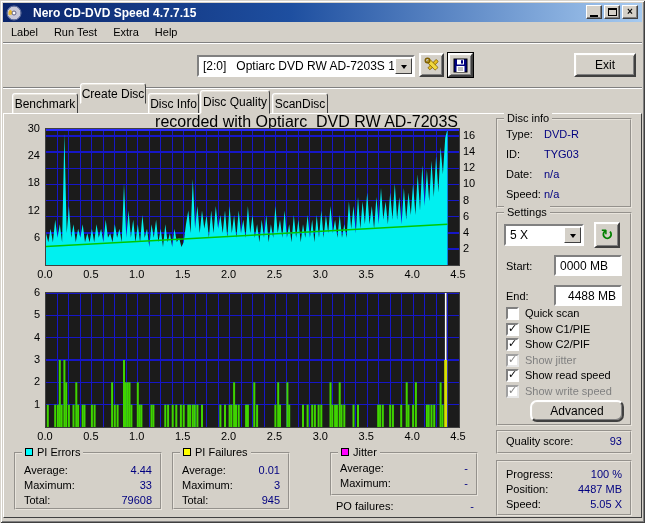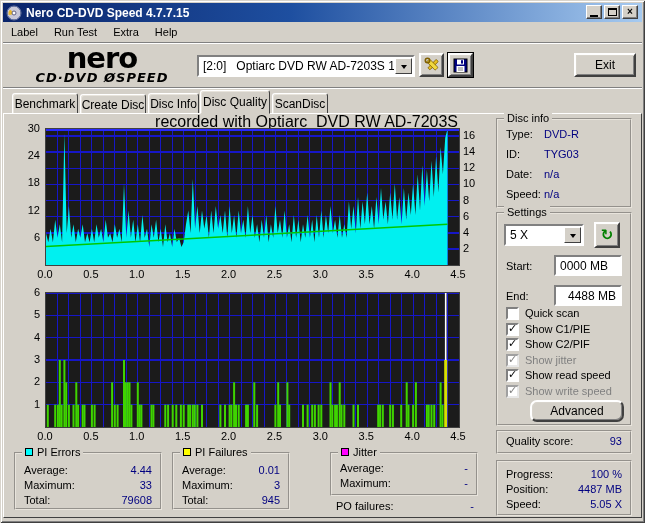--- a/index.html
+++ b/index.html
@@ -5,21 +5,21 @@
   html,body{margin:0;padding:0;background:#808080;}
   *{box-sizing:border-box;}
   .win{
     position:relative;width:645px;height:523px;background:#D4D0C8;overflow:hidden;
     font-family:"Liberation Sans","DejaVu Sans",sans-serif;font-size:11px;color:#000;
     box-shadow:inset 1px 1px 0 #d8d4cc, inset -1px -1px 0 #404040, inset 2px 2px 0 #fff, inset -2px -2px 0 #808080;
   }
   .abs{position:absolute;}
   
   .titlebar{left:3px;top:3px;width:639px;height:19px;background:linear-gradient(90deg,#0A246A,#1E4FA0 45%,#A6CAF0);display:flex;align-items:center;}
-  .titletext{color:#fff;font-weight:bold;font-size:12px;margin-left:4px;white-space:pre;}
+  .titletext{color:#fff;font-weight:bold;font-size:12px;margin-left:11px;white-space:pre;}
   .appicon{width:16px;height:16px;margin-left:3px;flex:0 0 auto;}
   .winbtn{width:16px;height:14px;background:#D4D0C8;border:1px solid;border-color:#fff #404040 #404040 #fff;box-shadow:inset -1px -1px 0 #808080;display:flex;align-items:center;justify-content:center;font-size:10px;font-weight:bold;line-height:10px;}
   .winbtns{position:absolute;right:4px;top:2px;display:flex;gap:2px;}
   .minglyph{width:8px;height:2px;background:#000;margin-top:7px;}
   .maxglyph{width:9px;height:8px;border:1px solid #000;border-top:2px solid #000;}
   
   .menubar{left:3px;top:22px;width:639px;height:20px;display:flex;align-items:center;background:#D4D0C8;}
   .menuitem{padding:2px 8px;}
   .hr{height:2px;border-top:1px solid #808080;border-bottom:1px solid #fff;}
   
@@ -85,24 +85,20 @@
   </div>
 
   <div class="abs menubar">
     <span class="menuitem">Label</span>
     <span class="menuitem">Run Test</span>
     <span class="menuitem">Extra</span>
     <span class="menuitem">Help</span>
   </div>
   <div class="abs hr" style="left:3px;top:42px;width:639px;"></div>
 
-  <div class="abs logo">
-    <div class="logo1">nero</div>
-    <div class="logo2">CD·DVD ØSPEED</div>
-  </div>
   <div class="abs combo" style="left:197px;top:55px;width:218px;height:22px;">
     <span class="txt" style="font-size:12px;">[2:0]   Optiarc DVD RW AD-7203S 1.04</span>
     <div class="combobtn">
         <div class="arr"></div>
       </div>
   </div>
   <div class="abs btn" style="left:419px;top:53px;width:25px;height:24px;">
     <svg width="16" height="16" viewBox="0 0 16 16">
       <rect x="7" y="1" width="3" height="12" rx="1" transform="rotate(45 8 8)" fill="#E8C020" stroke="#806000" stroke-width="0.8"></rect>
       <rect x="6.5" y="2" width="4" height="12" rx="1" transform="rotate(-45 8 8)" fill="#F0D840" stroke="#806000" stroke-width="0.8"></rect>
@@ -120,21 +116,21 @@
     </svg>
   </div>
   <div class="abs btn" style="left:574px;top:53px;width:62px;height:24px;">
     <span>Exit</span>
   </div>
   <div class="abs hr" style="left:3px;top:87px;width:639px;"></div>
 
   <div class="abs tab" style="left:12px;top:93px;width:66px;height:21px;">
       <span>Benchmark</span>
     </div>
-  <div class="abs tab" style="left:80px;top:94px;width:66px;height:21px;">
+  <div class="abs tab" style="left:80px;top:83px;width:66px;height:21px;">
       <span>Create Disc</span>
     </div>
   <div class="abs tab" style="left:148px;top:93px;width:51px;height:21px;">
       <span>Disc Info</span>
     </div>
   <div class="abs tab" id="tab-active" style="left:200px;top:90px;width:70px;height:24px;z-index:3;">
       <span>Disc Quality</span>
     </div>
   <div class="abs tab" style="left:272px;top:93px;width:56px;height:21px;">
       <span>ScanDisc</span>

